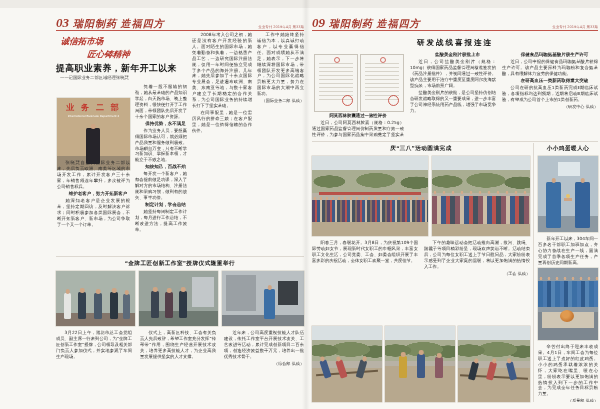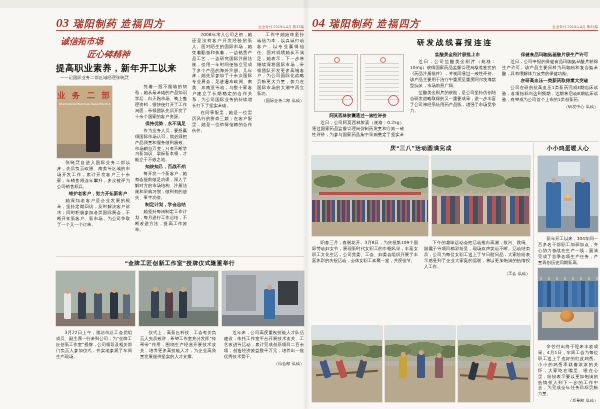--- a/index.html
+++ b/index.html
@@ -87,21 +87,21 @@
     </div>
 
     <div class="slogan" style="left:4px;top:25px;">
       <span>诚信拓市场</span>
       <span class="l2">匠心铸精神</span>
     </div>
 
     <div class="headline h-lead" style="left:0;top:53px;width:132px;">提高职业素养，新年开工以来</div>
     <div class="h-sub" style="left:4px;top:65px;width:128px;">——记国际业务二部区域经理张晓慧</div>
 
-    <div class="ph" style="left:1px;top:76px;width:55px;height:72px;background:linear-gradient(#c4ac89 0 58px,#9b8b74 58px);">
+    <div class="ph" style="left:1px;top:88px;width:73px;height:72px;background:linear-gradient(#c4ac89 0 58px,#9b8b74 58px);">
       <div class="dept-sign">业 务 二 部</div>
       <div class="dept-en">International Business Department 2</div>
       <span class="fig" style="left:29px;top:30px;width:14px;height:36px;background:#26242a;"></span>
     </div>
 
     <div class="col" style="left:1px;top:150px;width:73px;height:93px;">
       <p>张晓慧自进入国际业务二部以来，先后负责欧洲、南美等区域的市场开发工作，累计开发客户三十余家，年销售额连年攀升，多次被评为公司销售标兵。</p>
       <p class="sh">维护老客户，努力开拓新客户</p>
       <p>她深知老客户是企业发展的根基，坚持定期回访，及时解决客户诉求；同时积极参加各类国际展会，不断开拓新客户、新市场，为公司争取了一个又一个订单。</p>
     </div>
@@ -156,21 +156,21 @@
       <p>仪式上，高新区科技、工会有关负责人先后致辞，希望工作室充分发挥“传帮带”作用，围绕生产经营开展技术攻关，培养更多高技能人才，为企业高质量发展提供坚实的人才支撑。</p>
     </div>
     <div class="col" style="left:168px;top:320px;width:80px;height:70px;">
       <p>近年来，公司高度重视技能人才队伍建设，依托工作室平台开展技术攻关、工艺改进等活动，累计完成创新项目二百余项，创造经济效益数千万元，培养出一批优秀技术骨干。</p>
       <span class="byline">（综合部 供稿）</span>
     </div>
   </div>
 
   <div class="page p04">
     <div class="hdr">
-      <span class="pgno">04</span>
+      <span class="pgno">09</span>
       <span class="brand">瑞阳制药  造福四方</span>
       <span class="issue">企业专刊 2019年4月 第33期</span>
     </div>
 
     <div class="headline" style="position:absolute;left:88px;top:28px;width:110px;text-align:center;font-size:7.5px;letter-spacing:2px;font-family:Liberation Serif, serif;">研发战线喜报连连</div>
 
     <div class="cert" style="left:2px;top:44px;width:42px;height:56px;">
       <span class="seal"></span>
       <span class="stamp"></span>
     </div>

